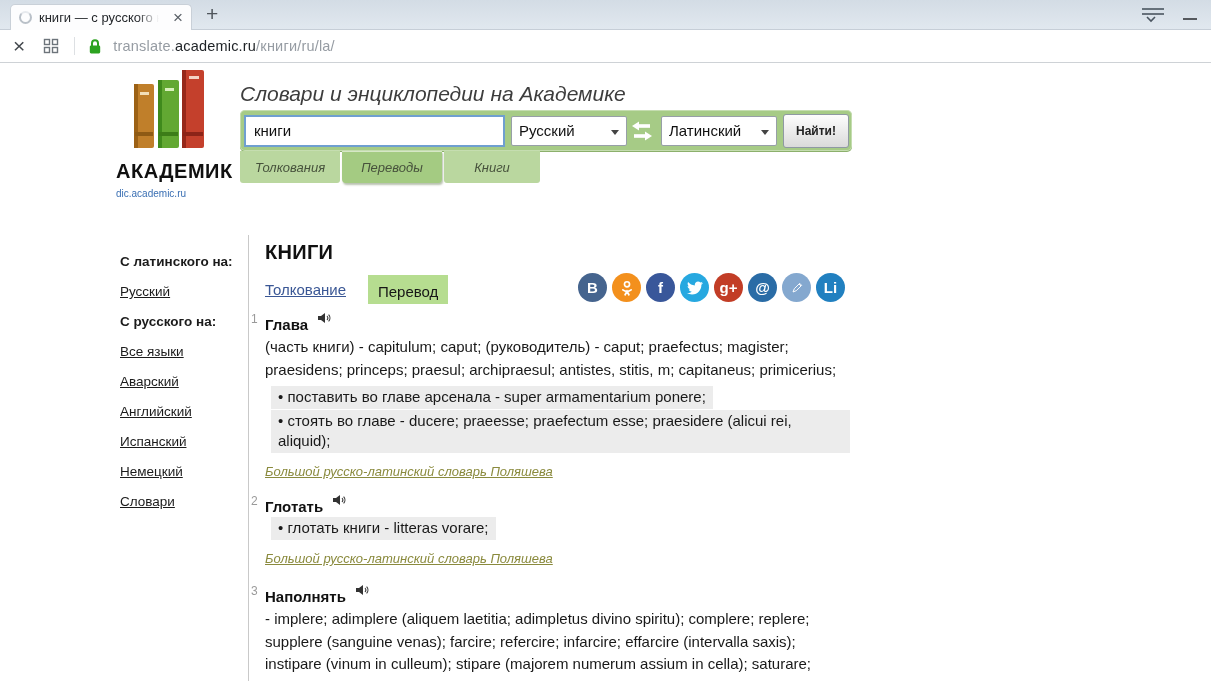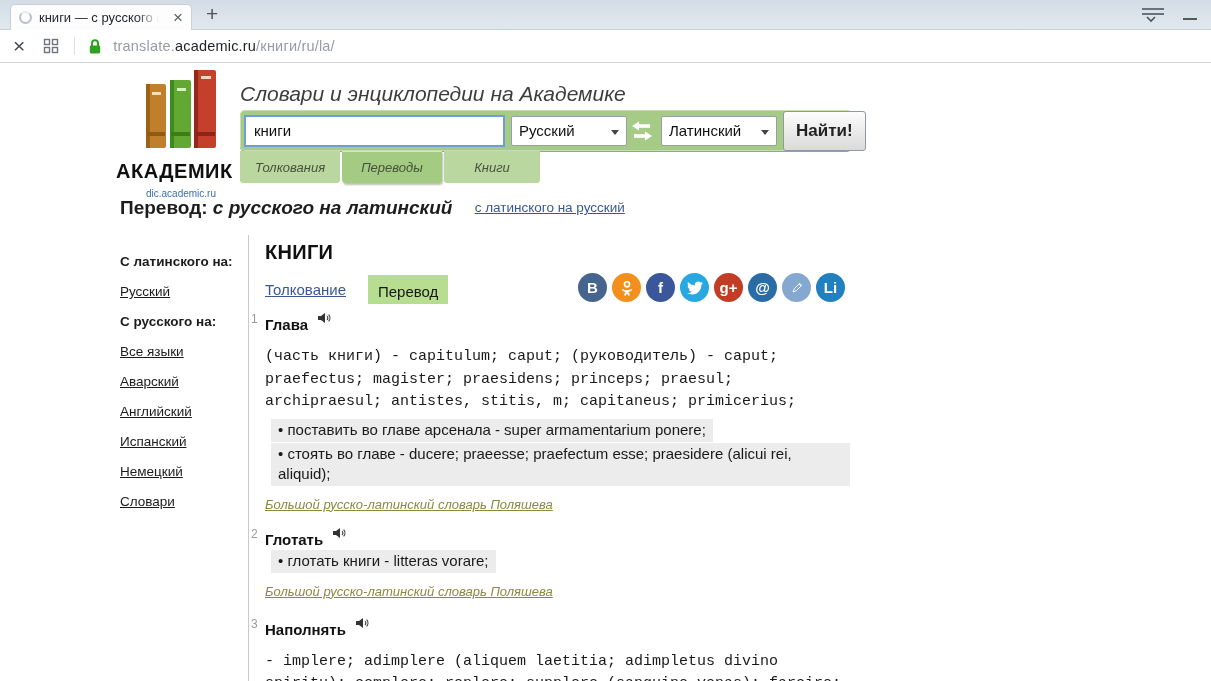--- a/index.html
+++ b/index.html
@@ -28,40 +28,40 @@
   .stop-x { margin-left:13px; font-size:21px; color:#43484d; line-height:20px; }
   .grid-ic { margin-left:18px; display:flex; }
   .ab-divider { width:1px; height:18px; background:#dde0e3; margin:0 13px 0 15px; }
   .url { margin-left:11px; font-size:14.5px; letter-spacing:.2px; }
   .url .dim { color:#969ca3; }
   .url .host { color:#1d2125; }
 
   
   .page { position:absolute; left:0; top:63px; width:1211px; height:618px; background:#fff; }
 
-  .logo { position:absolute; left:116px; top:7px; width:100px; text-align:right; }
+  .logo { position:absolute; left:116px; top:7px; width:100px; text-align:left; }
   .logo-name { font-size:20px; font-weight:bold; color:#101010; letter-spacing:.5px; margin-top:2px; }
   .logo-domain { font-size:10px; color:#3a6fb3; margin-top:5px; }
 
   .tagline { position:absolute; left:240px; top:19px; font-size:21px; font-style:italic; color:#3d3d3d; }
 
   .searchbar { position:absolute; left:240px; top:47px; width:612px; height:41px; border-radius:5px;
                background:#a6cb86; box-shadow:inset 0 0 0 1px rgba(255,255,255,.35), 0 1px 0 #8cb06c;
                display:flex; align-items:center; padding:0 4px; }
   .search-input { width:261px; height:32px; border:2px solid #6f9fd0; font-size:15px; padding:0 8px;
                   font-family:"Liberation Sans",sans-serif; color:#111; outline:none; flex:none; }
   .lang-select { width:116px; height:30px; background:#fff; border:1px solid #979fa7; border-radius:2px;
                  margin-left:6px; display:flex; align-items:center; padding:0 7px; font-size:15px;
                  color:#111; flex:none; position:relative; }
   .caret { position:absolute; right:7px; top:13px; width:0; height:0;
            border-left:4px solid transparent; border-right:4px solid transparent; border-top:5px solid #444; }
   .swap { margin:0 2px 0 4px; flex:none; display:flex; }
-  .find-btn { margin-left:6px; height:40px; padding:0 12px; flex:none;
+  .find-btn { margin-left:6px; height:34px; padding:0 12px; flex:none;
               background:linear-gradient(#fdfdfd,#dadada); border:1px solid #8f99a3; border-radius:3px;
-              font-size:17px; font-weight:bold; color:#222; font-family:"Liberation Sans",sans-serif; }
+              font-size:12px; font-weight:bold; color:#222; font-family:"Liberation Sans",sans-serif; }
 
   .stabs { position:absolute; left:240px; top:88px; display:flex; }
   .stab { width:100px; height:32px; margin-right:2px; display:flex; align-items:center; justify-content:center;
           font-size:13px; font-style:italic; color:#47523c; background:#bad79f; border-radius:0 0 3px 3px; }
   .stab.active { background:#a4cb82; box-shadow:inset 0 1px 0 rgba(255,255,255,.55), 1px 2px 2px rgba(100,120,80,.45);
                  border-radius:0 0 4px 4px; }
 
   .page-title { position:absolute; left:120px; top:134px; font-size:19px; font-weight:bold; color:#1d1d1d; }
   .page-title .dir { font-style:italic; }
   .reverse-link { font-size:13.5px; font-weight:normal; color:#3a5795; text-decoration:underline;
@@ -81,21 +81,21 @@
 
   .socials { position:absolute; left:324px; top:38px; display:flex; }
   .soc { width:29px; height:29px; border-radius:50%; margin-left:5px; color:#fff; font-weight:bold;
          font-size:15px; display:flex; align-items:center; justify-content:center; }
 
   .entry { position:relative; width:585px; }
   .e1 { margin-top:9px; } .e2 { margin-top:12px; } .e3 { margin-top:15px; }
   .entry-head { position:relative; font-size:15px; font-weight:bold; color:#111; height:20px; }
   .entry-num { position:absolute; left:-14px; top:2px; font-size:12px; font-weight:normal; color:#9a9a9a; }
   .speaker { margin-left:6px; vertical-align:6px; }
-  .entry-body { margin-top:16px; font-size:15px; color:#191919; line-height:22.5px;font-family:Liberation Mono, monospace; }
+  .entry-body { margin-top:6px; font-size:15px; color:#191919; line-height:22.5px; }
   .examples { margin-top:5px; }
   .example { display:table; background:#ececec; padding:1px 7px 2px; margin:1px 0 1px 6px;
              font-size:15px; color:#191919; line-height:20px; }
   .src-link { display:inline-block; margin-top:10px; font-size:13px; font-style:italic;
               color:#8a8a3d; text-decoration:underline; }
 </style>
 </head>
 <body>
 
 <div class="screen">
@@ -182,25 +182,20 @@
       </div>
       <button class="find-btn">Найти!</button>
     </div>
 
     <div class="stabs">
       <div class="stab">Толкования</div>
       <div class="stab active" style="background-color: rgb(164, 203, 130);">Переводы</div>
       <div class="stab" style="width:96px;">Книги</div>
     </div>
 
-    <div class="page-title">
-      <span>Перевод:</span>
-      <span class="dir">с русского на латинский</span>
-      <span class="reverse-link">с латинского на русский</span>
-    </div>
 
     <div class="sidebar">
       <div class="sb-item sb-head">С латинского на:</div>
       <div class="sb-item sb-link">Русский</div>
       <div class="sb-item sb-head">С русского на:</div>
       <div class="sb-item sb-link">Все языки</div>
       <div class="sb-item sb-link">Аварский</div>
       <div class="sb-item sb-link">Английский</div>
       <div class="sb-item sb-link">Испанский</div>
       <div class="sb-item sb-link">Немецкий</div>

